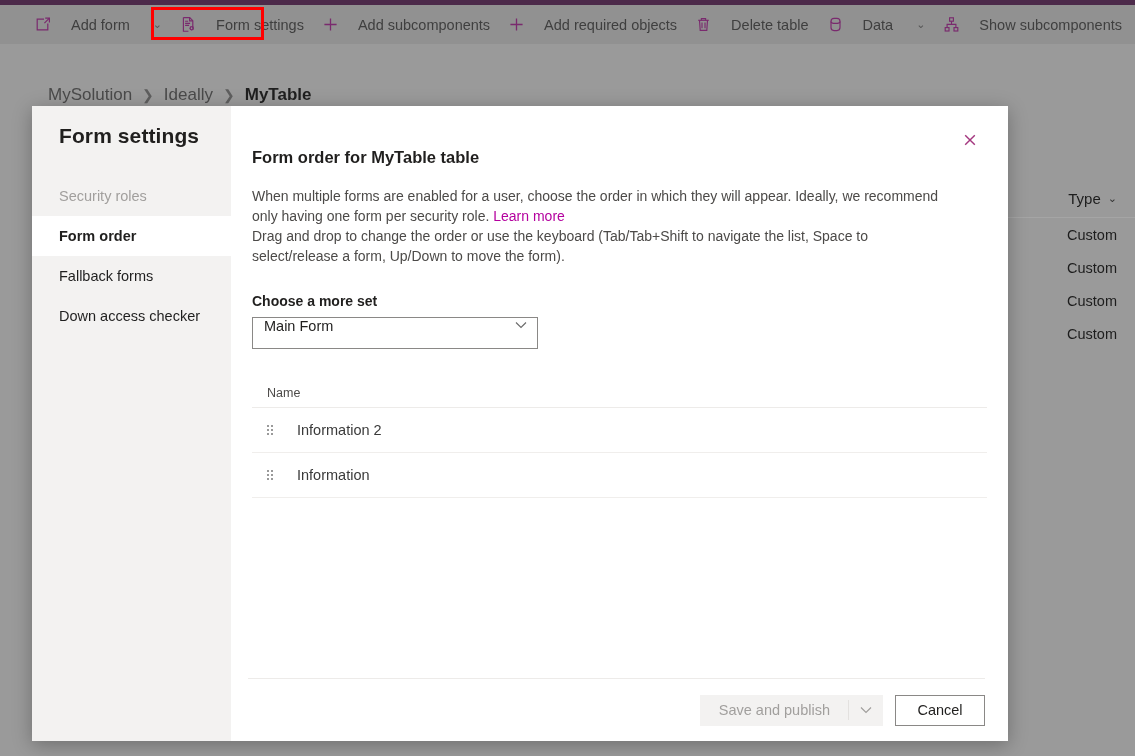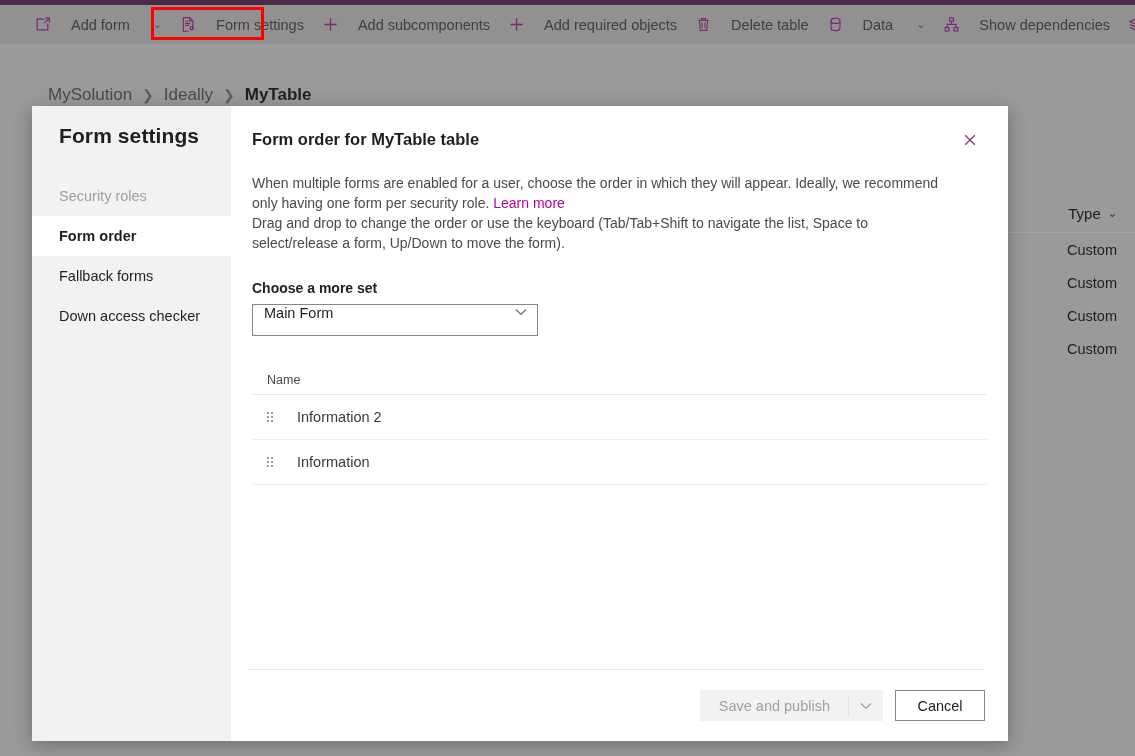--- a/index.html
+++ b/index.html
@@ -80,21 +80,21 @@
     gap: 10px;
     font-size: 17px;
     color: #4a4a4a;
   }
   #breadcrumb .bc-sep { color: #5e5e5e; font-size: 14px; }
   #breadcrumb .bc-cur { color: #1f1f1f; font-weight: bold; }
 
   
   #bg-grid {
     position: absolute;
-    left: 1007px; top: 194px;
+    left: 1007px; top: 179px;
     width: 128px;
   }
   #bg-grid .gh {
     display: flex; align-items: center; justify-content: flex-end;
     gap: 7px;
     height: 39px;
     padding-right: 18px;
     font-size: 15px;
     color: #1d1d1d;
     border-bottom: 1px solid #a5a5a5;
@@ -160,20 +160,21 @@
   #dialog-head {
     padding: 24px 30px 0 21px;
     display: flex;
     align-items: flex-start;
   }
   #dialog-heading {
     font-size: 16.5px;
     font-weight: bold;
     color: #201f1e;
     flex: 1 1 auto;
+    margin-top: 18px;
   }
   #close-btn {
     width: 32px; height: 28px;
     display: flex; align-items: center; justify-content: center;
     cursor: pointer;
     margin-top: -4px;
     margin-right: -8px;
   }
   #close-btn svg { display: block; }
 
@@ -248,21 +249,21 @@
   }
   .form-row .rname {
     font-size: 14.5px;
     color: #3a3a3a;
   }
 
   
   #dialog-footer {
     position: absolute;
     left: 0; right: 0; bottom: 0;
-    height: 72px;
+    height: 63px;
     border-top: 1px solid #edebe9;
     margin: 0 23px 0 17px;
     display: flex;
     align-items: center;
     justify-content: flex-end;
     gap: 12px;
     padding-right: 0px;
   }
   #save-publish {
     display: flex;
@@ -377,21 +378,21 @@
 
     <div class="cmd">
       <span class="glyph">
         <svg width="17" height="17" viewBox="0 0 17 17" fill="none" stroke="#7a2a6e" stroke-width="1.15">
           <rect x="6.6" y="1.8" width="3.8" height="3.4"></rect>
           <rect x="2.2" y="11.6" width="3.8" height="3.4"></rect>
           <rect x="11.0" y="11.6" width="3.8" height="3.4"></rect>
           <path d="M8.5 5.2v3.2M4.1 11.6V8.4h8.8v3.2"></path>
         </svg>
       </span>
-      <span>Show dependencies</span>
+      <span>Show subcomponents</span>
     </div>
 
     <div class="cmd">
       <span class="glyph">
         <svg width="17" height="17" viewBox="0 0 17 17" fill="none" stroke="#7a2a6e" stroke-width="1.1">
           <path d="M8.5 2.3L15 5.5 8.5 8.7 2 5.5z"></path>
           <path d="M2 8.5l6.5 3.2L15 8.5"></path>
           <path d="M2 11.4l6.5 3.2L15 11.4"></path>
         </svg>
       </span>

